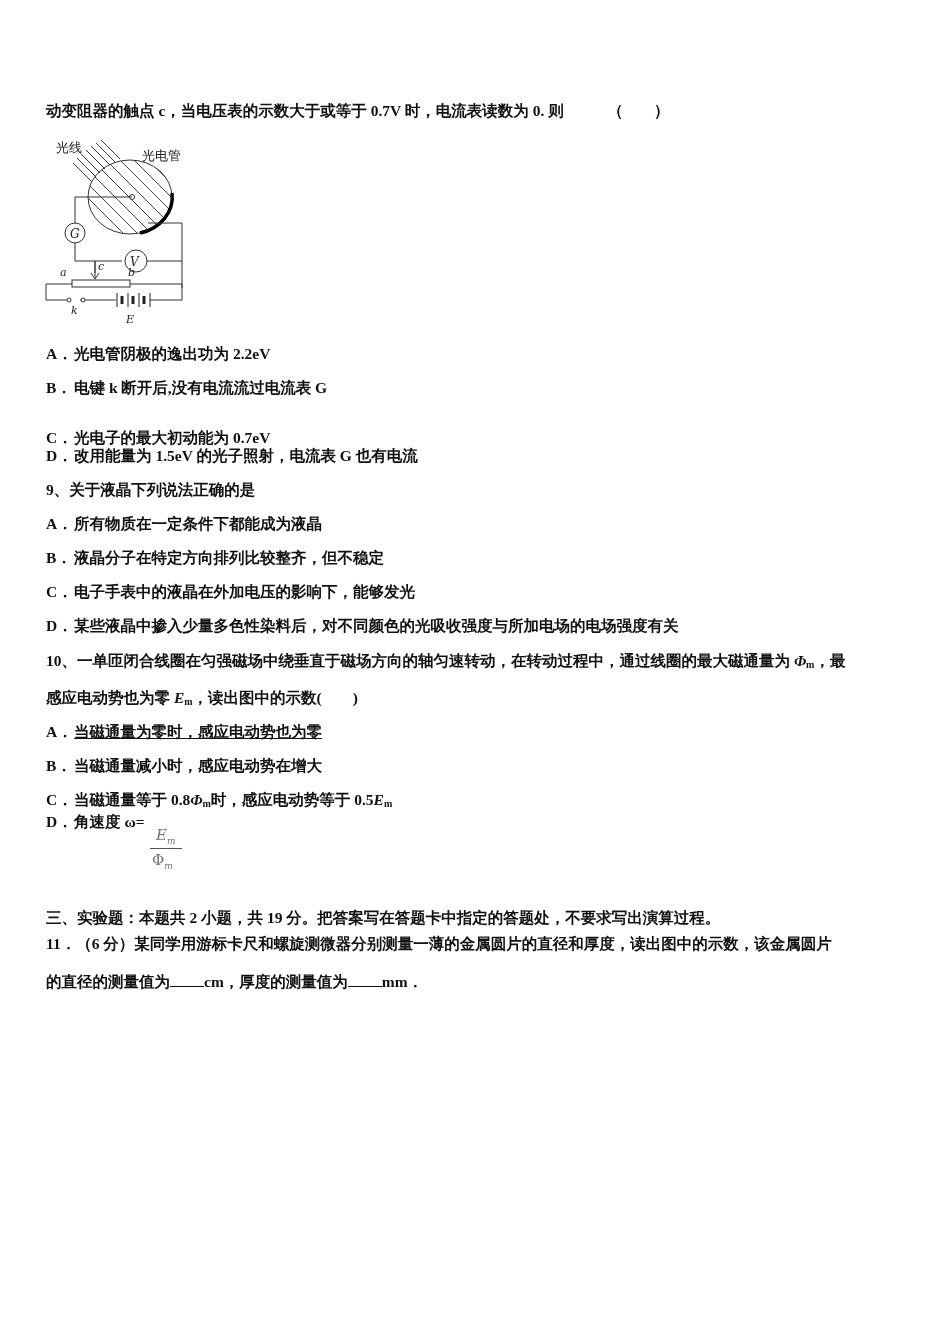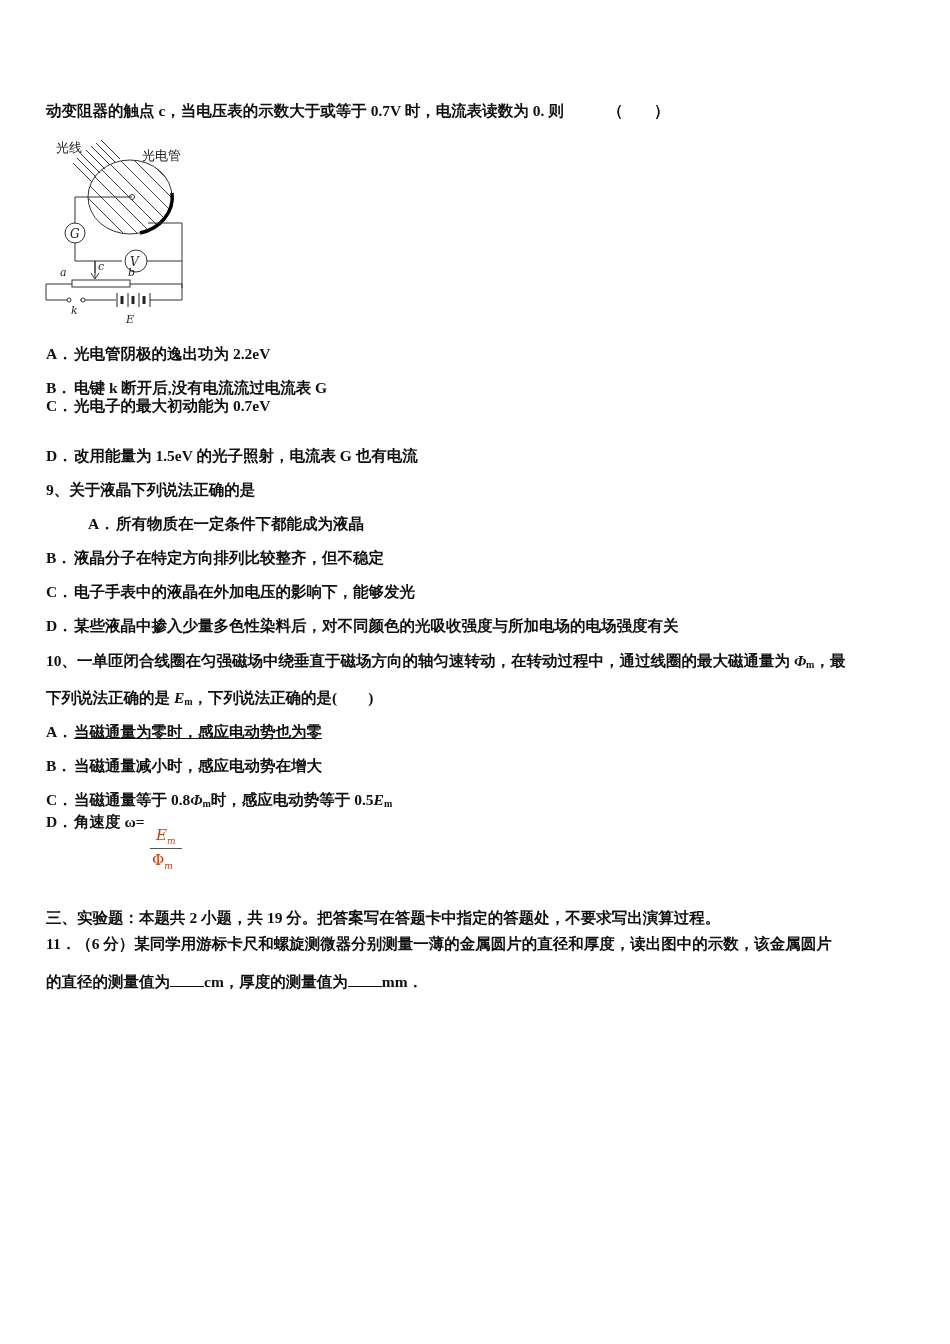--- a/index.html
+++ b/index.html
@@ -5,21 +5,21 @@
   html, body { margin: 0; padding: 0; background: #ffffff; }
   body { width: 950px; height: 1344px; position: relative; overflow: hidden;
          font-family: "Liberation Serif", "DejaVu Serif", serif; color: #111; }
   .line { position: absolute; left: 46px; font-size: 15.5px; line-height: 20px; white-space: nowrap; }
   .bold { font-weight: bold; }
   .opt-label { font-weight: bold; display: inline-block; width: 28px; }
   .paren { display: inline-block; margin-left: 40px; }
   sub.m { font-size: 10px; vertical-align: -2px; font-style: normal; }
   i.sym { font-style: italic; }
   .blank { display: inline-block; width: 34px; border-bottom: 1px solid #111; height: 14px; vertical-align: baseline; }
-  .frac { position: absolute; left: 150px; top: 826px; width: 34px; height: 50px; font-family: "DejaVu Serif", serif; color: #c2410c; text-align: center; }
+  .frac { position: absolute; left: 150px; top: 826px; width: 34px; height: 50px; font-family: "DejaVu Serif", serif; color: #737373; text-align: center; }
   .frac .num { position: absolute; left: 6px; top: 0; font-size: 15px; font-style: italic; }
   .frac .num sub, .frac .den sub { font-size: 9px; font-style: italic; }
   .frac .bar { position: absolute; left: 0; top: 22px; width: 32px; border-top: 1px solid #555; }
   .frac .den { position: absolute; left: 2px; top: 25px; font-size: 15px; }
   .diagram { position: absolute; left: 40px; top: 138px; width: 152px; height: 188px; }
 </style>
 </head>
 <body>
 
 <div class="line bold" style="top:101px;">
@@ -108,46 +108,46 @@
     <text x="86" y="185" font-size="11" font-style="italic" font-family="DejaVu Serif, serif" fill="#222">E</text>
   </svg>
 </div>
 
 <div class="line bold" style="top:344px;">
   <span class="opt-label">A．</span><span>光电管阴极的逸出功为 2.2eV</span>
 </div>
 <div class="line bold" style="top:378px;">
   <span class="opt-label">B．</span><span>电键 k 断开后,没有电流流过电流表 G</span>
 </div>
-<div class="line bold" style="top:396px;">
+<div class="line bold" style="top:428px;">
   <span class="opt-label">C．</span><span>光电子的最大初动能为 0.7eV</span>
 </div>
 <div class="line bold" style="top:446px;">
   <span class="opt-label">D．</span><span>改用能量为 1.5eV 的光子照射，电流表 G 也有电流</span>
 </div>
 
 <div class="line bold" style="top:480px;">9、关于液晶下列说法正确的是</div>
-<div class="line bold" style="top:514px;margin-left:42px;">
+<div class="line bold" style="top:514px;">
   <span class="opt-label">A．</span><span>所有物质在一定条件下都能成为液晶</span>
 </div>
 <div class="line bold" style="top:548px;">
   <span class="opt-label">B．</span><span>液晶分子在特定方向排列比较整齐，但不稳定</span>
 </div>
 <div class="line bold" style="top:582px;">
   <span class="opt-label">C．</span><span>电子手表中的液晶在外加电压的影响下，能够发光</span>
 </div>
 <div class="line bold" style="top:616px;">
   <span class="opt-label">D．</span><span>某些液晶中掺入少量多色性染料后，对不同颜色的光吸收强度与所加电场的电场强度有关</span>
 </div>
 
 <div class="line bold" style="top:651px;">
   <span>10、一单匝闭合线圈在匀强磁场中绕垂直于磁场方向的轴匀速转动，在转动过程中，通过线圈的最大磁通量为 </span><i class="sym">Φ</i><sub class="m">m</sub><span>，最</span>
 </div>
 <div class="line bold" style="top:688px;">
-  <span>下列说法正确的是 </span><i class="sym">E</i><sub class="m">m</sub><span>，下列说法正确的是(　　)</span>
+  <span>感应电动势也为零 </span><i class="sym">E</i><sub class="m">m</sub><span>，读出图中的示数(　　)</span>
 </div>
 <div class="line bold" style="top:722px;text-decoration:underline;">
   <span class="opt-label">A．</span><span>当磁通量为零时，感应电动势也为零</span>
 </div>
 <div class="line bold" style="top:756px;">
   <span class="opt-label">B．</span><span>当磁通量减小时，感应电动势在增大</span>
 </div>
 <div class="line bold" style="top:790px;">
   <span class="opt-label">C．</span><span>当磁通量等于 0.8</span><i class="sym">Φ</i><sub class="m">m</sub><span>时，感应电动势等于 0.5</span><i class="sym">E</i><sub class="m">m</sub>
 </div>

